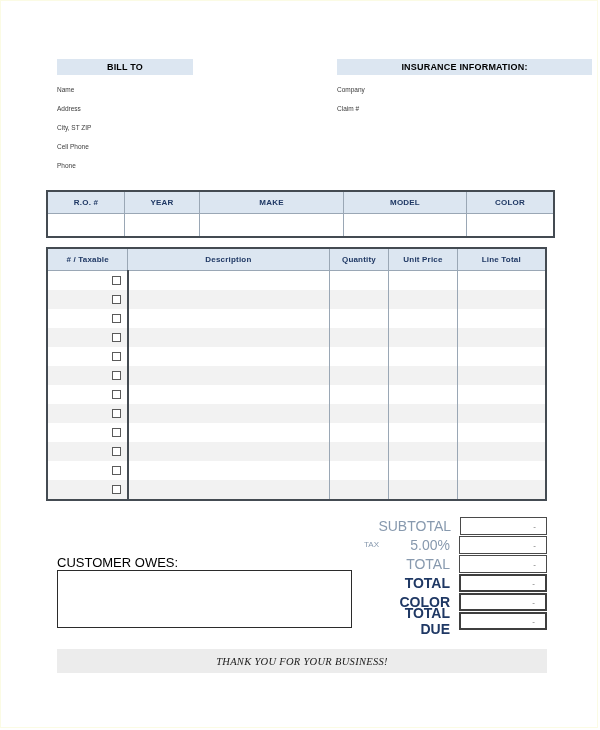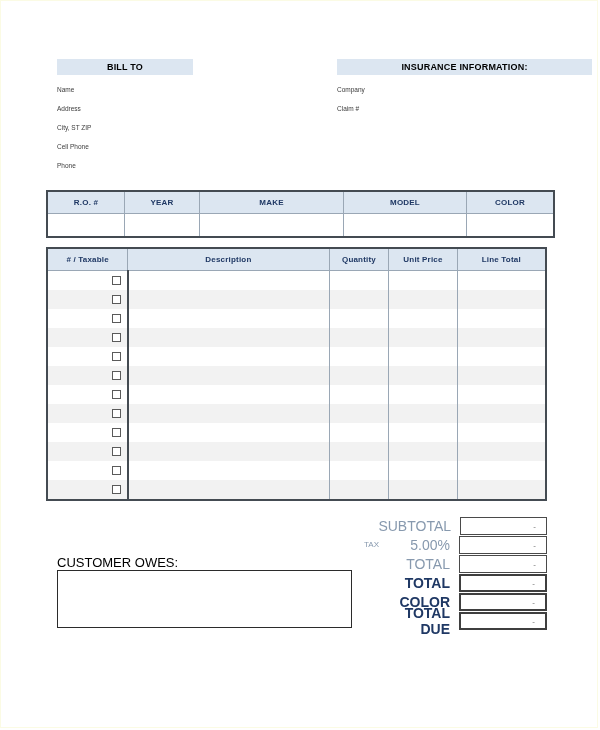--- a/index.html
+++ b/index.html
@@ -389,14 +389,17 @@
       <div class="tot-row">
         <div class="tot-tax"></div>
         <div class="tot-label strong">TOTAL DUE</div>
         <div class="tot-val thick">-</div>
       </div>
     </div>
 
   <div id="owes-title">CUSTOMER OWES:</div>
   <div id="owes-box"></div>
 
+  <div id="footer-band">
+    <span id="footer-text">THANK YOU FOR YOUR BUSINESS!</span>
+  </div>
 
 </div>
 
 </body></html>

